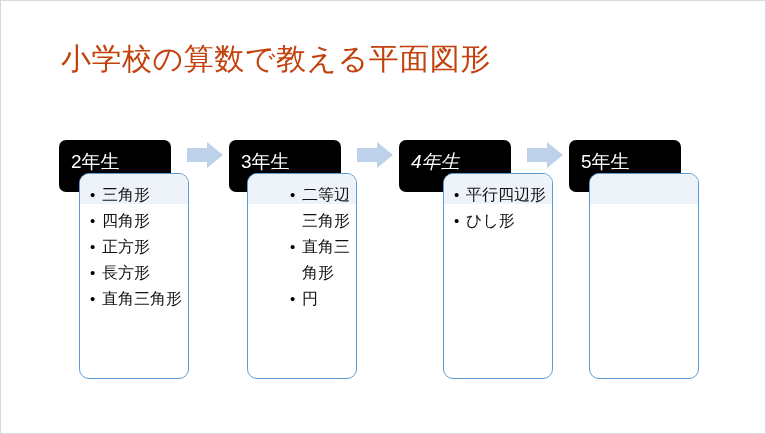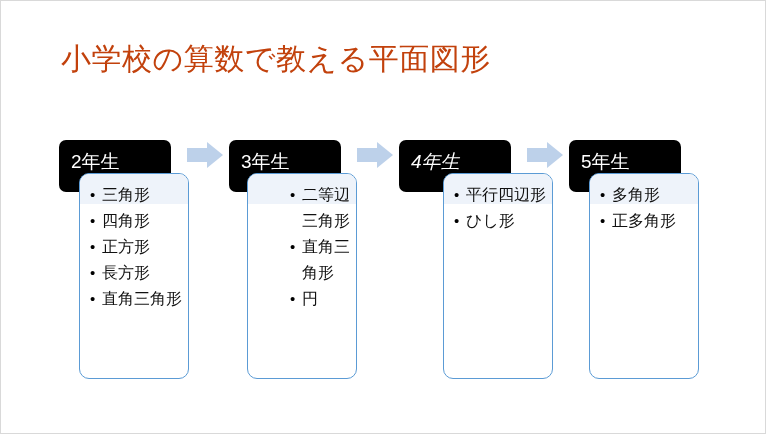--- a/index.html
+++ b/index.html
@@ -181,21 +181,17 @@
         <polygon points="0,6 20,6 20,0 36,13 20,26 20,20 0,20" fill="#BDD1EA"></polygon>
       </svg>
     </div>
 
     <div class="col" style="left:568px;">
       <div class="col-header" style="left:0px;">
         <span>5年生</span>
       </div>
       <div class="col-card" style="left:20px;">
         <div class="card-tint"></div>
-        <ul class="card-list">
-          <li>多角形</li>
-          <li>正多角形</li>
-        </ul>
       </div>
     </div>
 
   </div>
 </div>
 
 </body></html>

